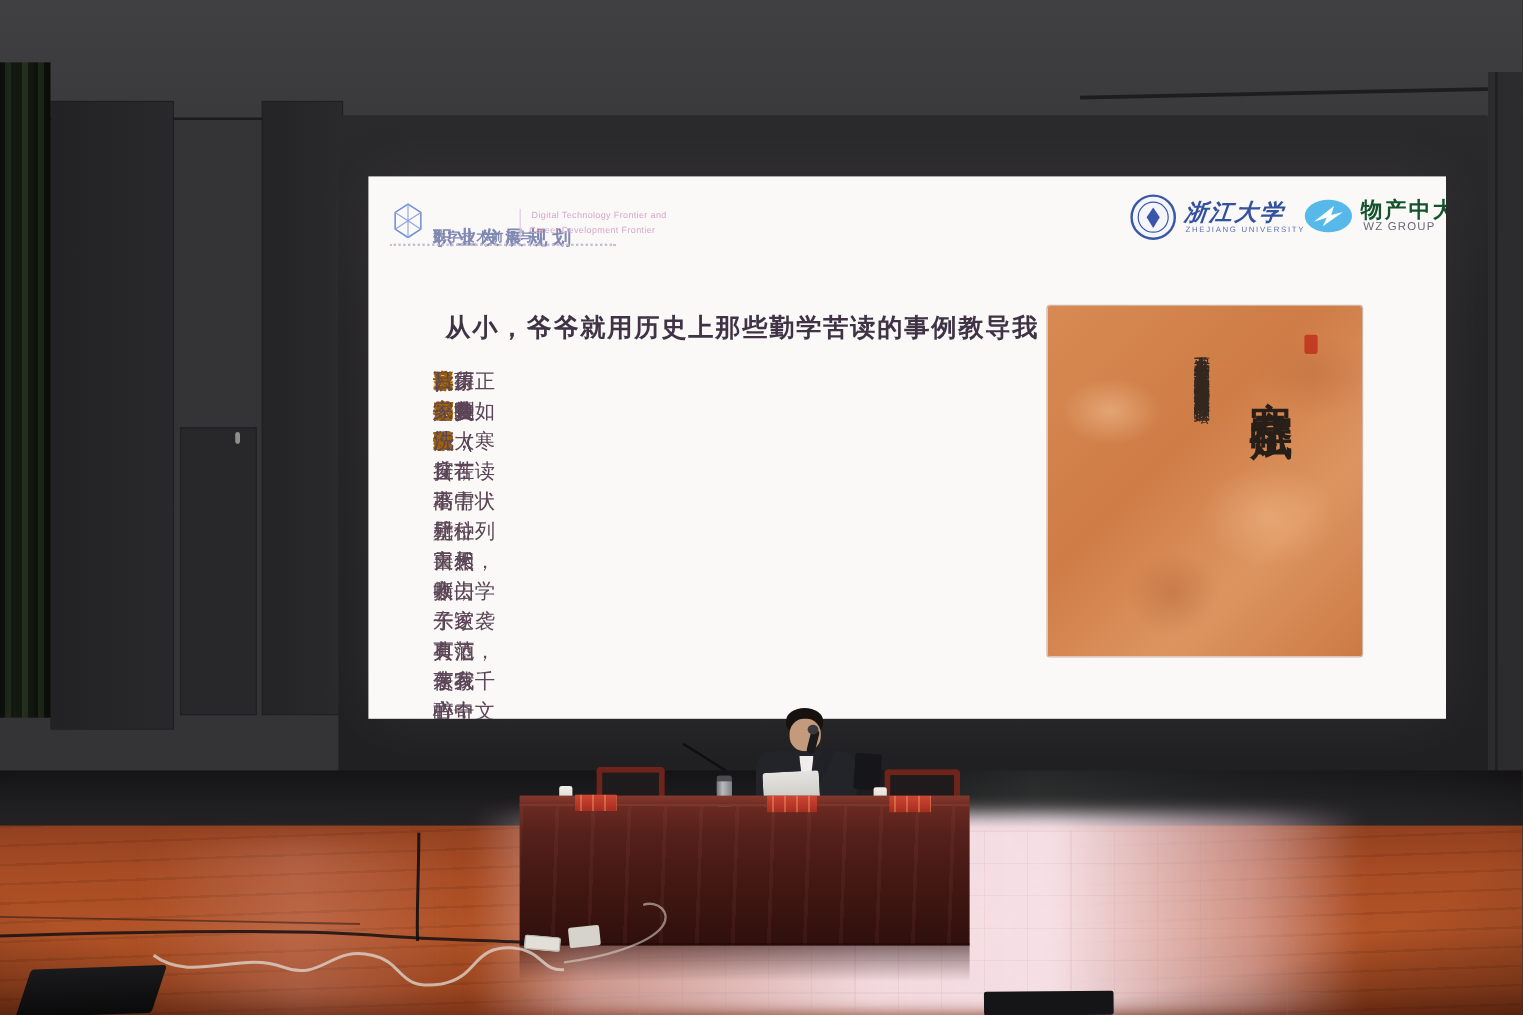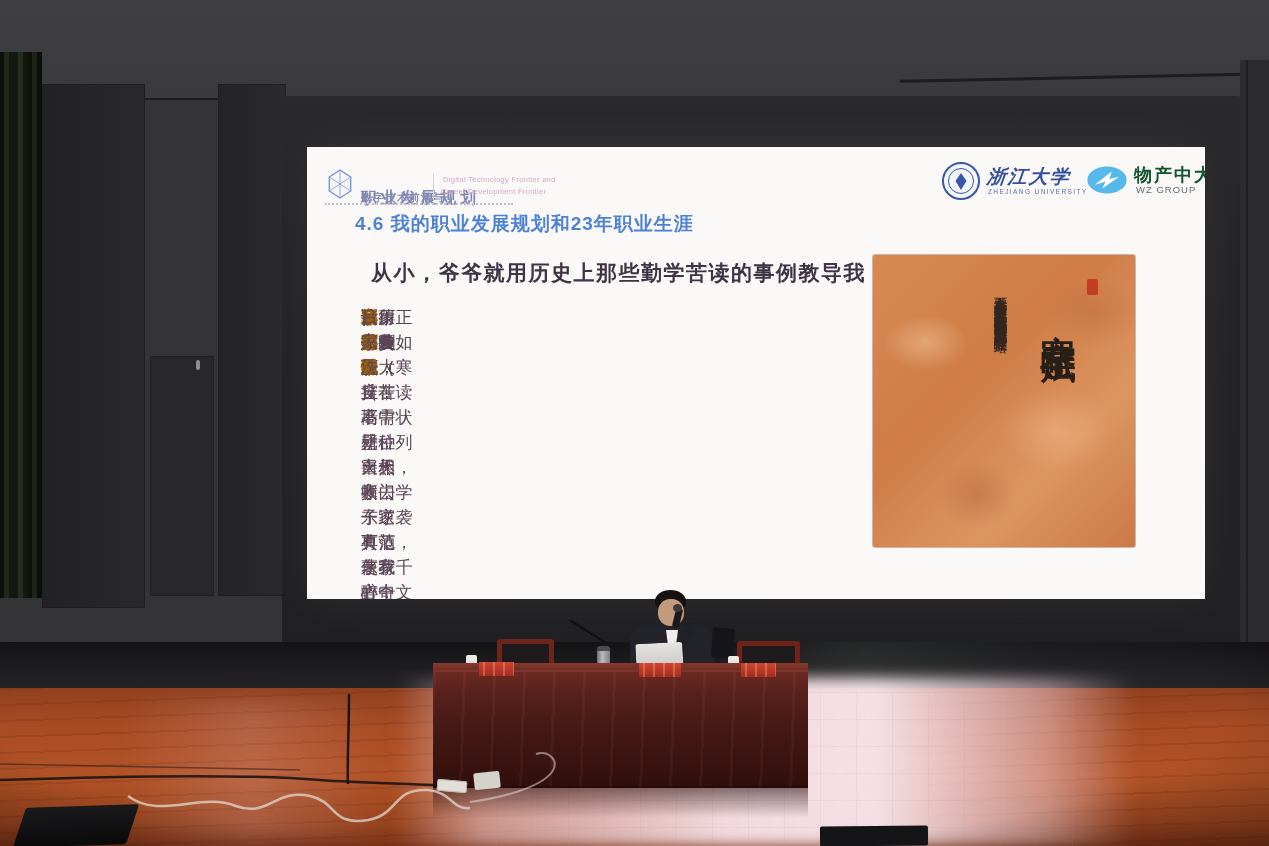--- a/index.html
+++ b/index.html
@@ -187,21 +187,20 @@
     <div class="zju-zh">浙江大学</div>
     <div class="zju-en">ZHEJIANG UNIVERSITY</div>
 
     <svg class="wz-mark" viewBox="0 0 44 32">
       <ellipse cx="22" cy="16" rx="21" ry="14.5" fill="#56b9e9"></ellipse>
       <path d="M9 21 L27 7 L24.5 15 L35 12.5 L17 25 L20.5 17.5 Z" fill="#ffffff"></path>
     </svg>
     <div class="wz-zh">物产中大</div>
     <div class="wz-en">WZ GROUP</div>
 
-    <div class="section-title">4.6 我的职业发展规划和23年职业生涯</div>
     <div class="heading">从小，爷爷就用历史上那些勤学苦读的事例教导我：</div>
 
     <div class="bullets">
 
       <div class="bullet">
         <span class="marker">➢</span>
         <p class="btext">
             <span class="bracket">《</span>
             <span class="book">三字经</span>
             <span class="bracket">》：</span>

